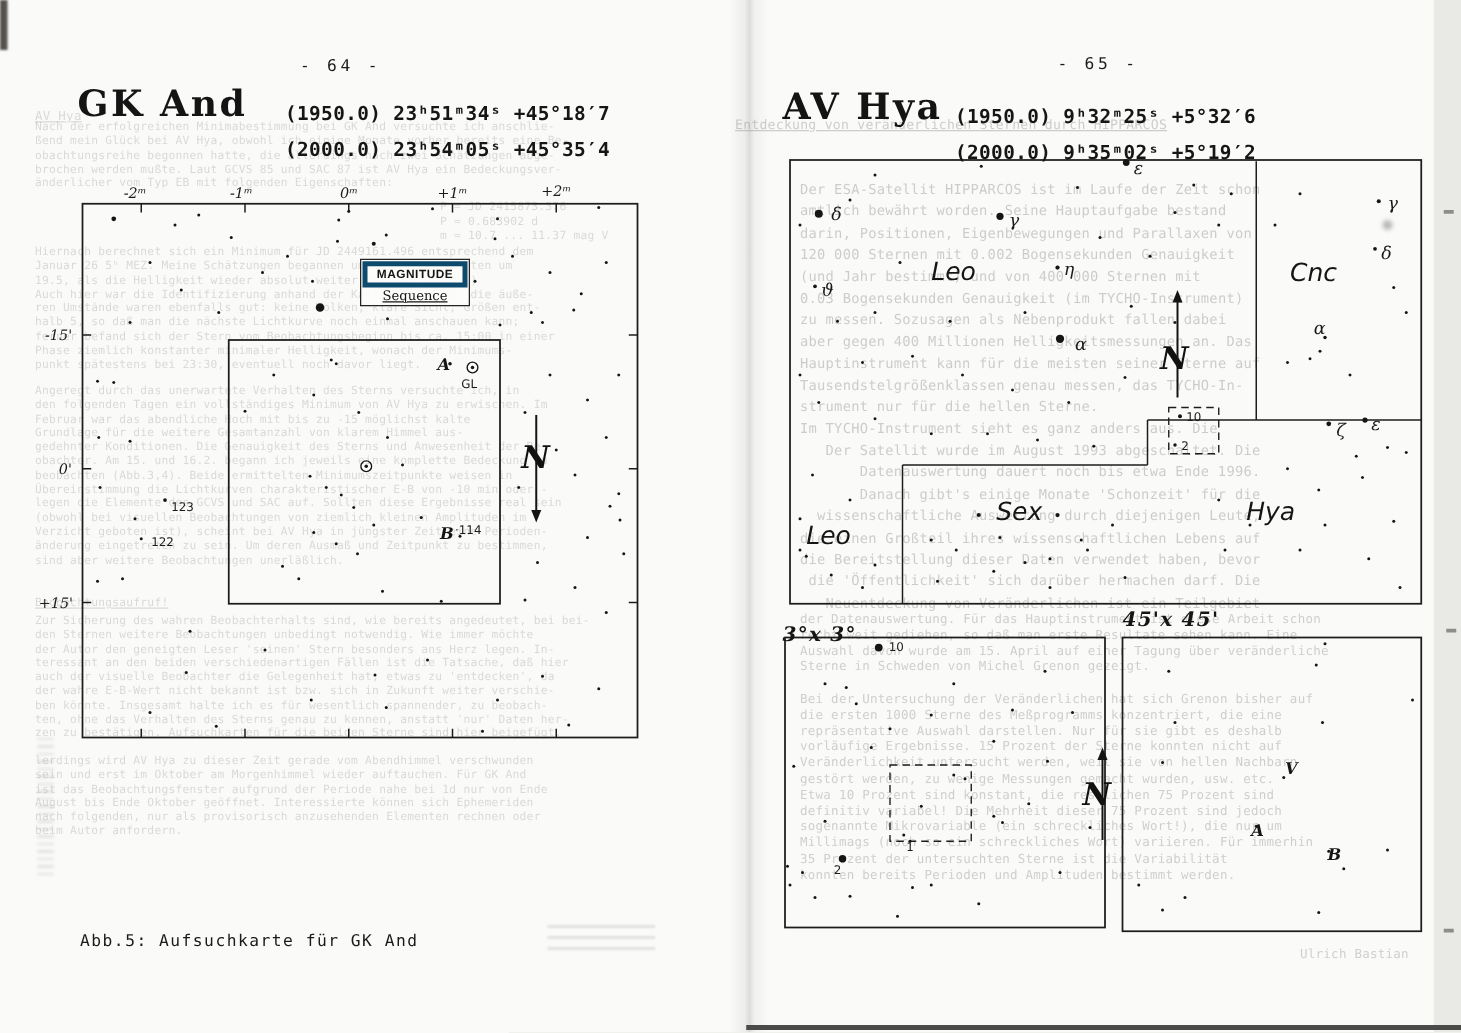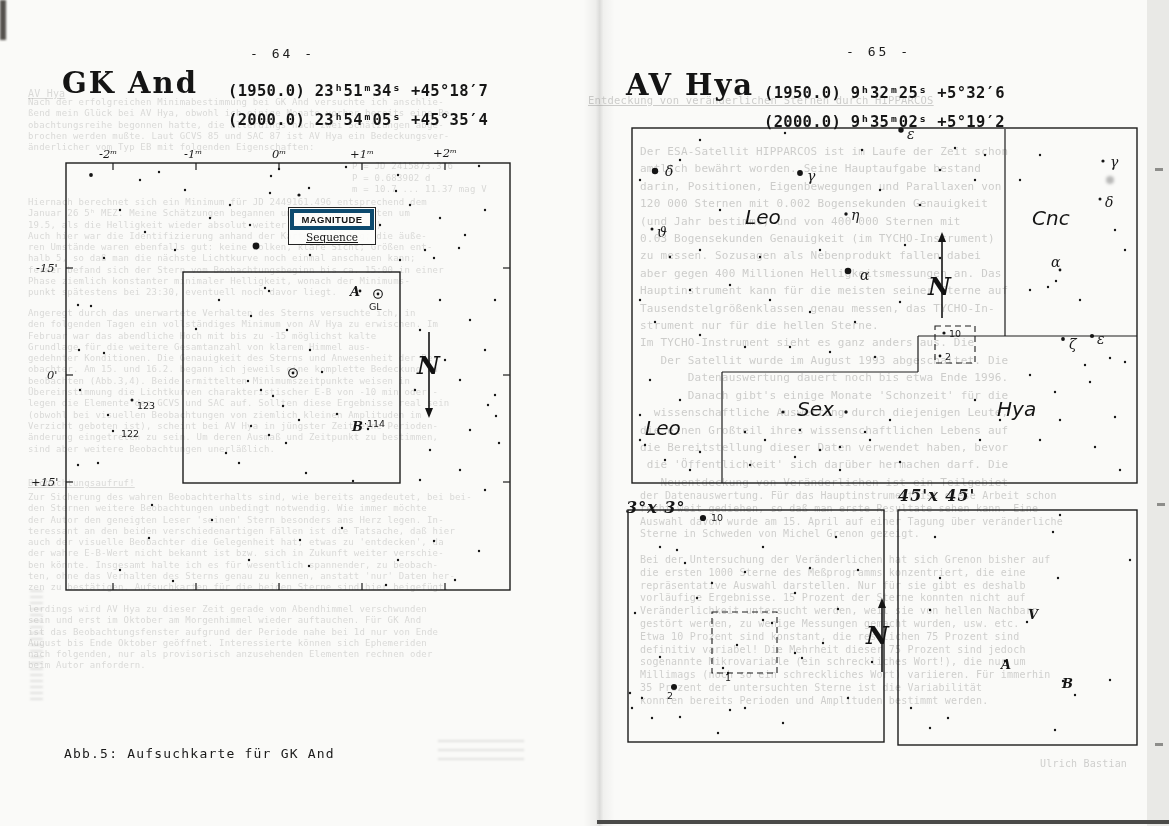--- a/index.html
+++ b/index.html
@@ -57,21 +57,21 @@
   <div class="abs gutter"></div>
   <div class="abs right-margin"></div>
   <div class="abs edge-bottom"></div>
   <div class="abs corner-tl"></div>
   <div class="abs reg" style="left:1155px;top:168px;"></div>
   <div class="abs reg" style="left:1157px;top:503px;"></div>
   <div class="abs reg" style="left:1155px;top:743px;"></div>
   <div class="abs vsmear"></div>
   <div class="abs hsmear"></div>
 
-  <div class="abs pageno" style="left:250px;top:46px;">- 64 -</div>
+  <div class="abs pageno" style="left:240px;top:46px;">- 64 -</div>
   <div class="abs title" style="left:62px;top:66px;">GK And</div>
   <div class="abs coords" style="left:228px;top:82px;">(1950.0) 23ʰ51ᵐ34ˢ +45°18′7</div>
   <div class="abs coords" style="left:228px;top:111px;">(2000.0) 23ʰ54ᵐ05ˢ +45°35′4</div>
   <div class="abs magbox">
     <span class="mag1">MAGNITUDE</span>
     <span class="mag2">Sequence</span>
   </div>
   <div class="abs caption" style="left:64px;top:746px;">Abb.5: Aufsuchkarte für GK And</div>
 
   <div class="abs pageno" style="left:846px;top:44px;">- 65 -</div>

